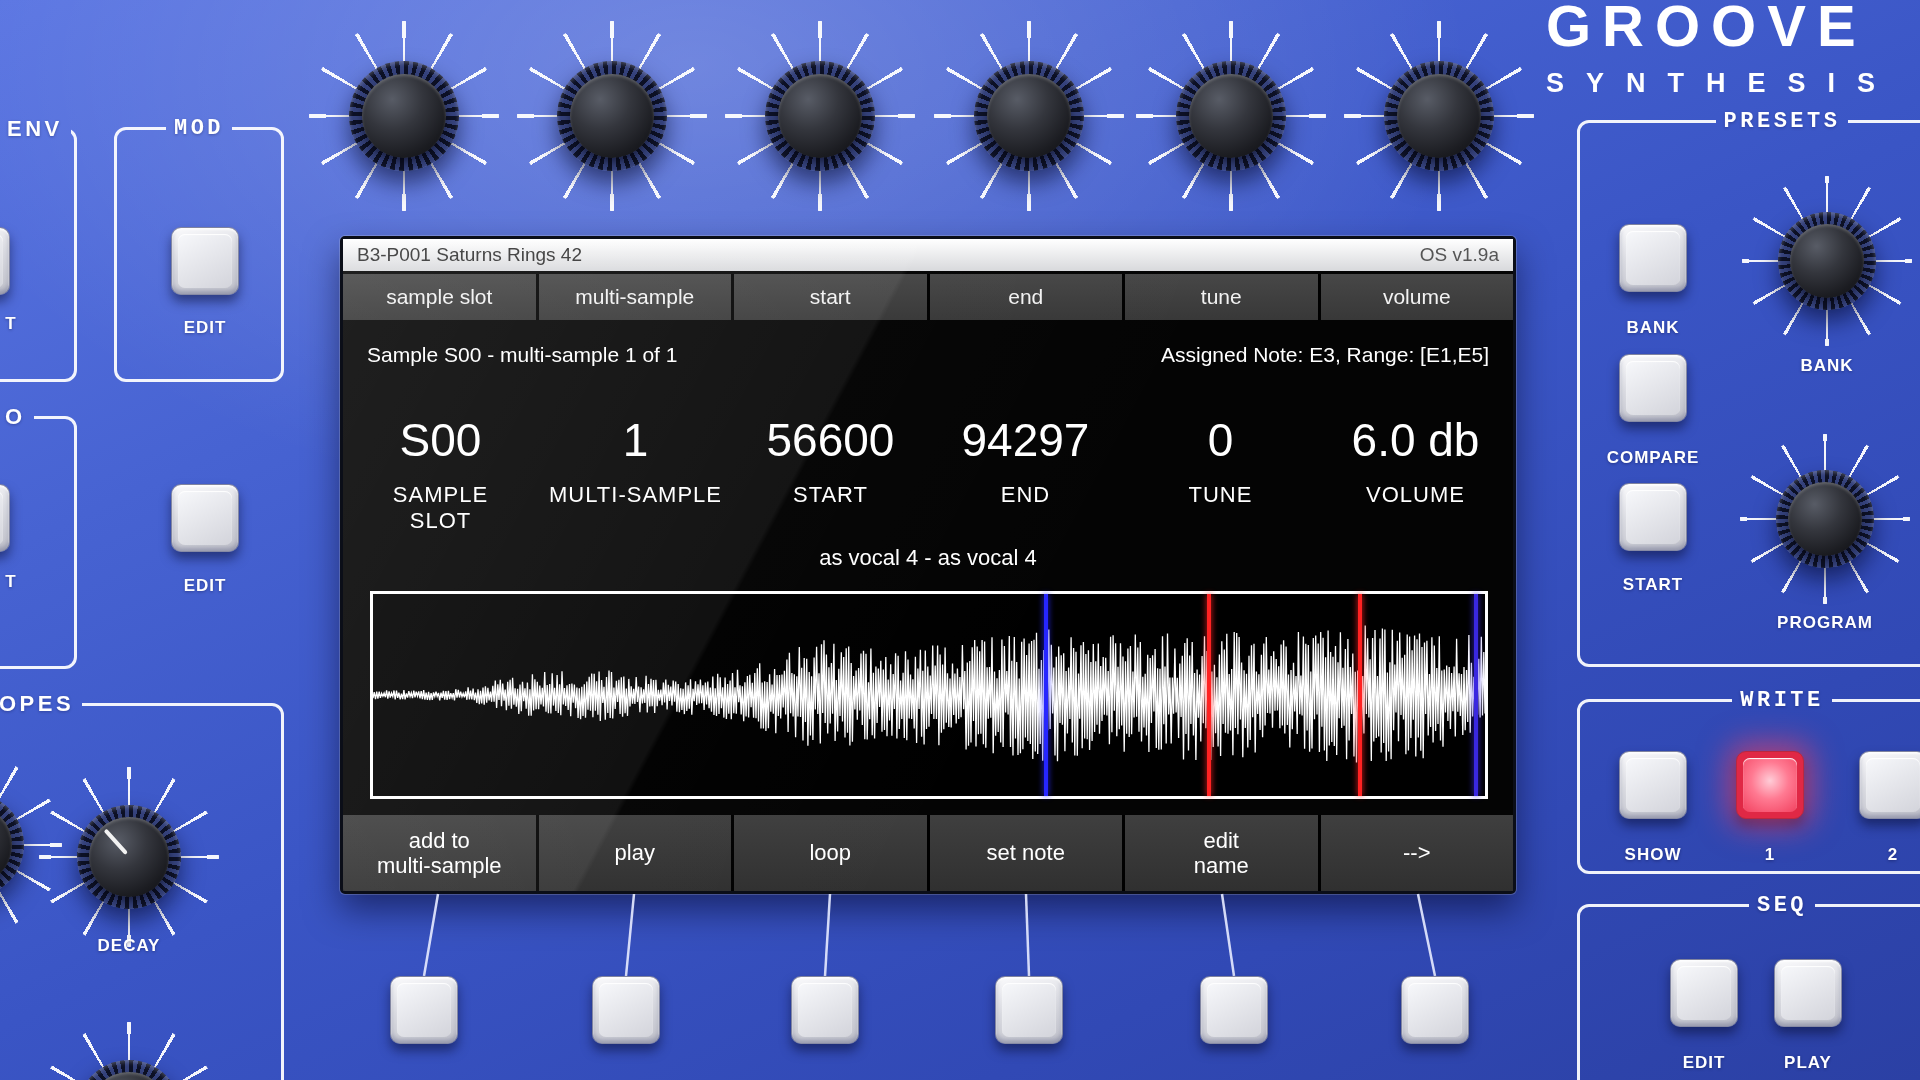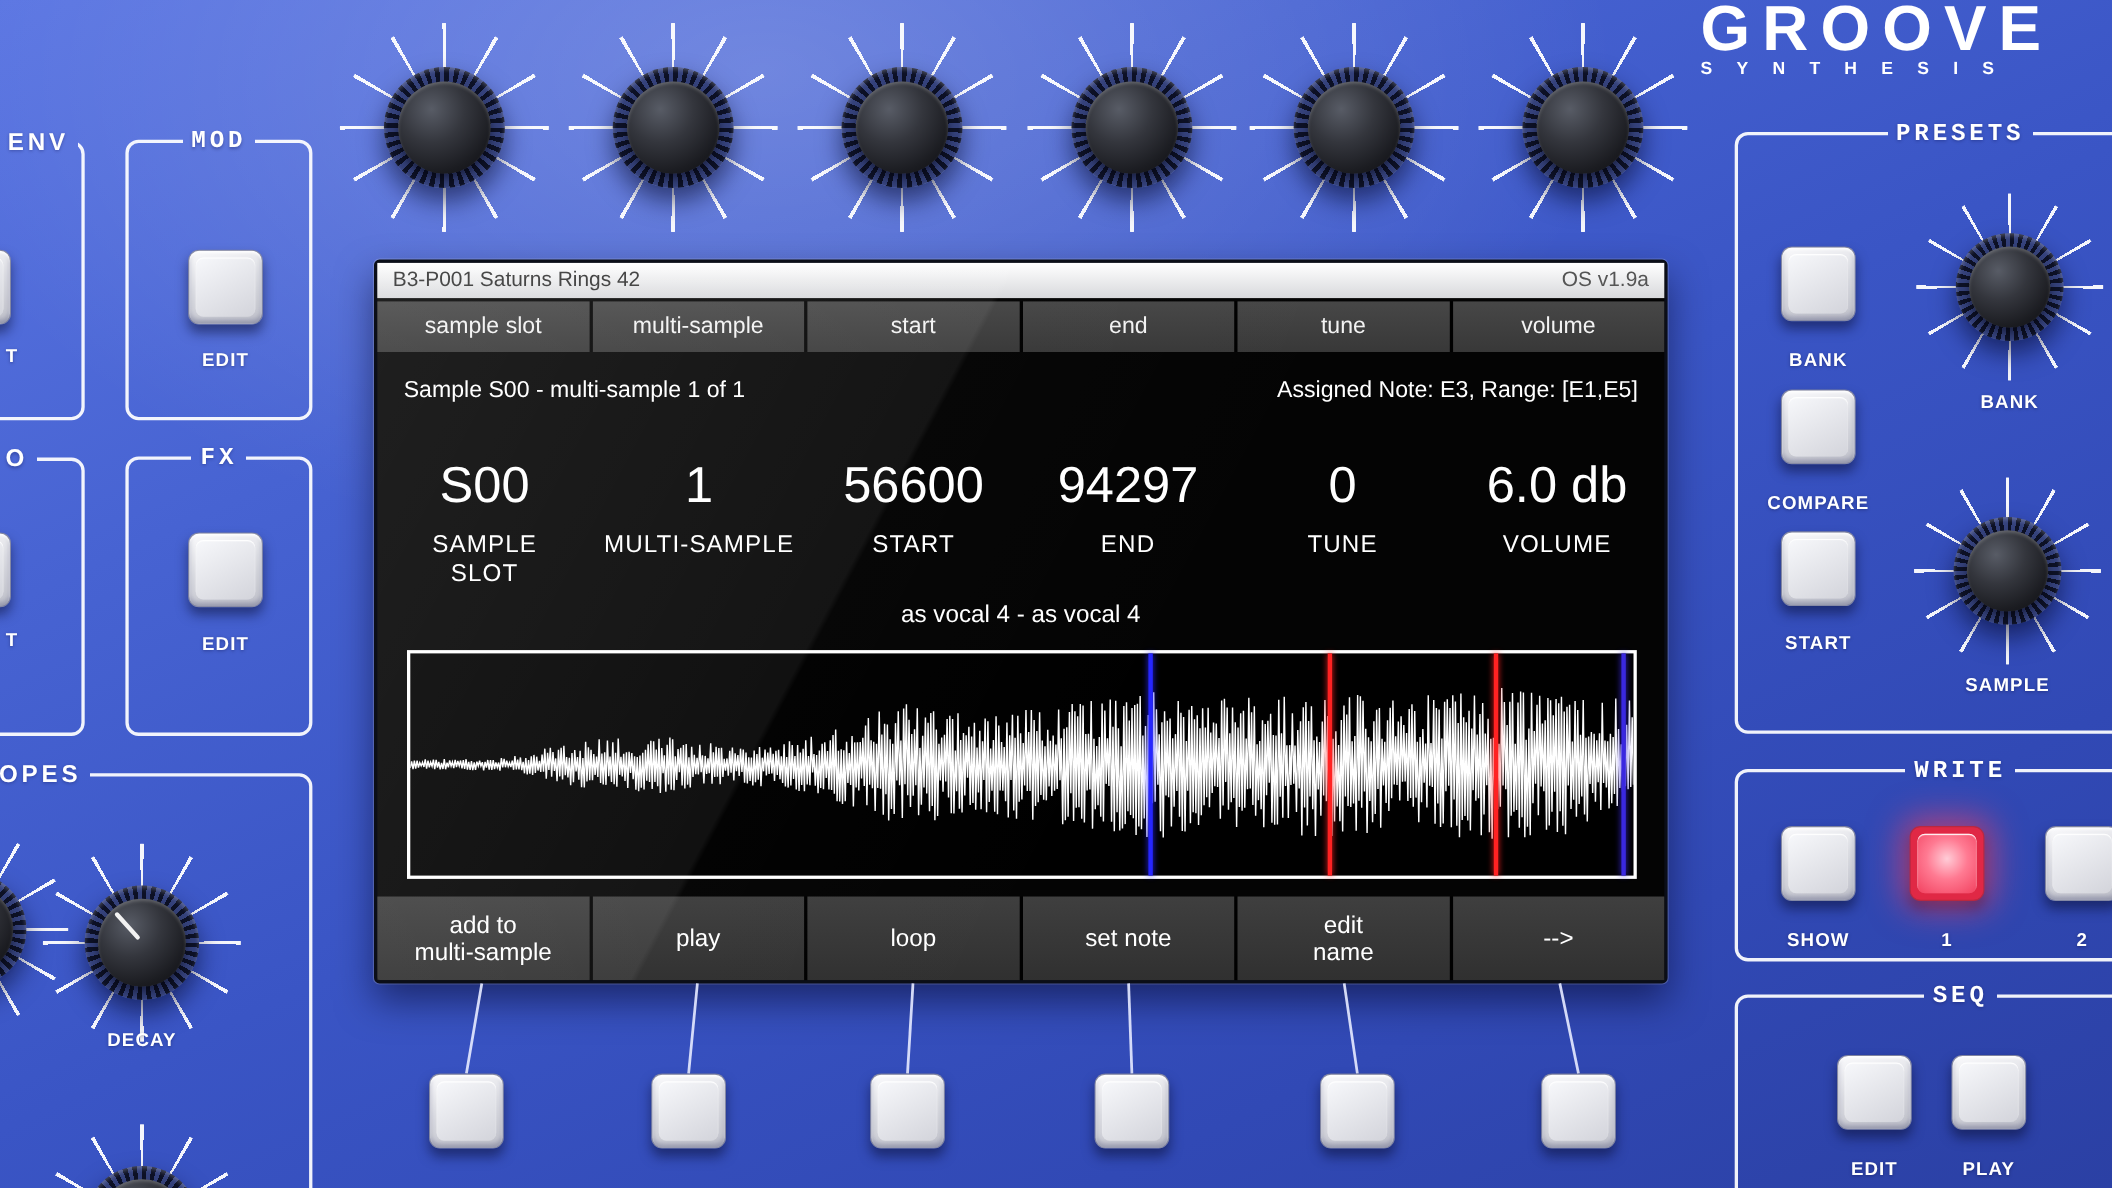--- a/index.html
+++ b/index.html
@@ -38,21 +38,21 @@
   .hw-btn.lit-red{background:#e02845;border-color:#b92840;
     box-shadow:0 0 30px 8px rgba(255,64,96,.6), 0 7px 11px rgba(8,12,48,.5);}
   .hw-btn.lit-red::after{background:radial-gradient(circle at 50% 42%, #ffccd7 0%, #ff7a92 45%, #f2415f 100%);}
 
   .btn-label{position:absolute;color:#fff;font-weight:700;font-size:17px;letter-spacing:1px;text-align:center;
     text-shadow:0 1px 3px rgba(0,0,40,.35);}
 
   
   .logo{position:absolute;left:1546px;top:0;white-space:nowrap;color:#fff;}
   .logo-main{font-size:58px;font-weight:800;letter-spacing:11px;line-height:52px;}
-  .logo-sub{font-size:16px;font-weight:700;letter-spacing:22px;margin-top:2px;}
+  .logo-sub{font-size:27px;font-weight:700;letter-spacing:22px;margin-top:16px;}
 
   
   .screen{position:absolute;left:340px;top:236px;width:1176px;height:658px;background:#040404;
     border:3px solid #0b0e18;border-radius:5px;box-shadow:0 0 0 1px rgba(255,255,255,.18), 0 16px 34px rgba(0,0,30,.5);}
   .titlebar{position:absolute;left:0;top:0;width:100%;height:32px;background:linear-gradient(#ffffff,#d8d9dc);
     display:flex;justify-content:space-between;align-items:center;padding:0 14px;font-size:19px;}
   .titlebar .tl{color:#333;}
   .titlebar .tr{color:#555;}
   .tabs{position:absolute;left:0;top:35px;width:100%;height:46px;display:flex;gap:3px;background:#000;}
   .tab{flex:1;background:linear-gradient(#474747,#383838);color:#f2f2f2;display:flex;align-items:center;justify-content:center;font-size:21px;}
@@ -124,23 +124,20 @@
   </fieldset>
   <div class="hw-btn" style="left:171px;top:227px"></div>
   <div class="btn-label" style="left:155px;top:318px;width:100px">EDIT</div>
 
   <fieldset class="box" style="left:-80px;top:404px;width:157px;height:265px">
     <legend style="margin-left:74px">O</legend>
   </fieldset>
   <div class="hw-btn" style="left:-58px;top:484px"></div>
   <div class="btn-label" style="left:-4px;top:572px;width:30px">T</div>
 
-  <fieldset class="box" style="left:114px;top:404px;width:170px;height:265px">
-    <legend class="legend-center">FX</legend>
-  </fieldset>
   <div class="hw-btn" style="left:171px;top:484px"></div>
   <div class="btn-label" style="left:155px;top:576px;width:100px">EDIT</div>
 
   <fieldset class="box" style="left:-60px;top:691px;width:344px;height:420px">
     <legend style="margin-left:48px">OPES</legend>
   </fieldset>
   <div class="knob" style="left:-118px;top:755px;width:180px;height:180px">
       <div class="ticks"></div>
       <div class="kbody"></div>
       <div class="kcap"></div>
@@ -258,21 +255,21 @@
       <div class="ticks"></div>
       <div class="kbody"></div>
       <div class="kcap"></div>
     </div>
   <div class="btn-label" style="left:1757px;top:356px;width:140px">BANK</div>
   <div class="knob" style="left:1740px;top:434px;width:170px;height:170px">
       <div class="ticks"></div>
       <div class="kbody"></div>
       <div class="kcap"></div>
     </div>
-  <div class="btn-label" style="left:1755px;top:613px;width:140px">SAMPLE</div>
+  <div class="btn-label" style="left:1755px;top:613px;width:140px">PROGRAM</div>
 
   <fieldset class="box" style="left:1577px;top:688px;width:410px;height:186px">
     <legend class="legend-center">WRITE</legend>
   </fieldset>
   <div class="hw-btn" style="left:1619px;top:751px"></div>
   <div class="btn-label" style="left:1593px;top:845px;width:120px">SHOW</div>
   <div class="hw-btn lit-red" style="left:1736px;top:751px"></div>
   <div class="btn-label" style="left:1740px;top:845px;width:60px">1</div>
   <div class="hw-btn" style="left:1859px;top:751px"></div>
   <div class="btn-label" style="left:1863px;top:845px;width:60px">2</div>

